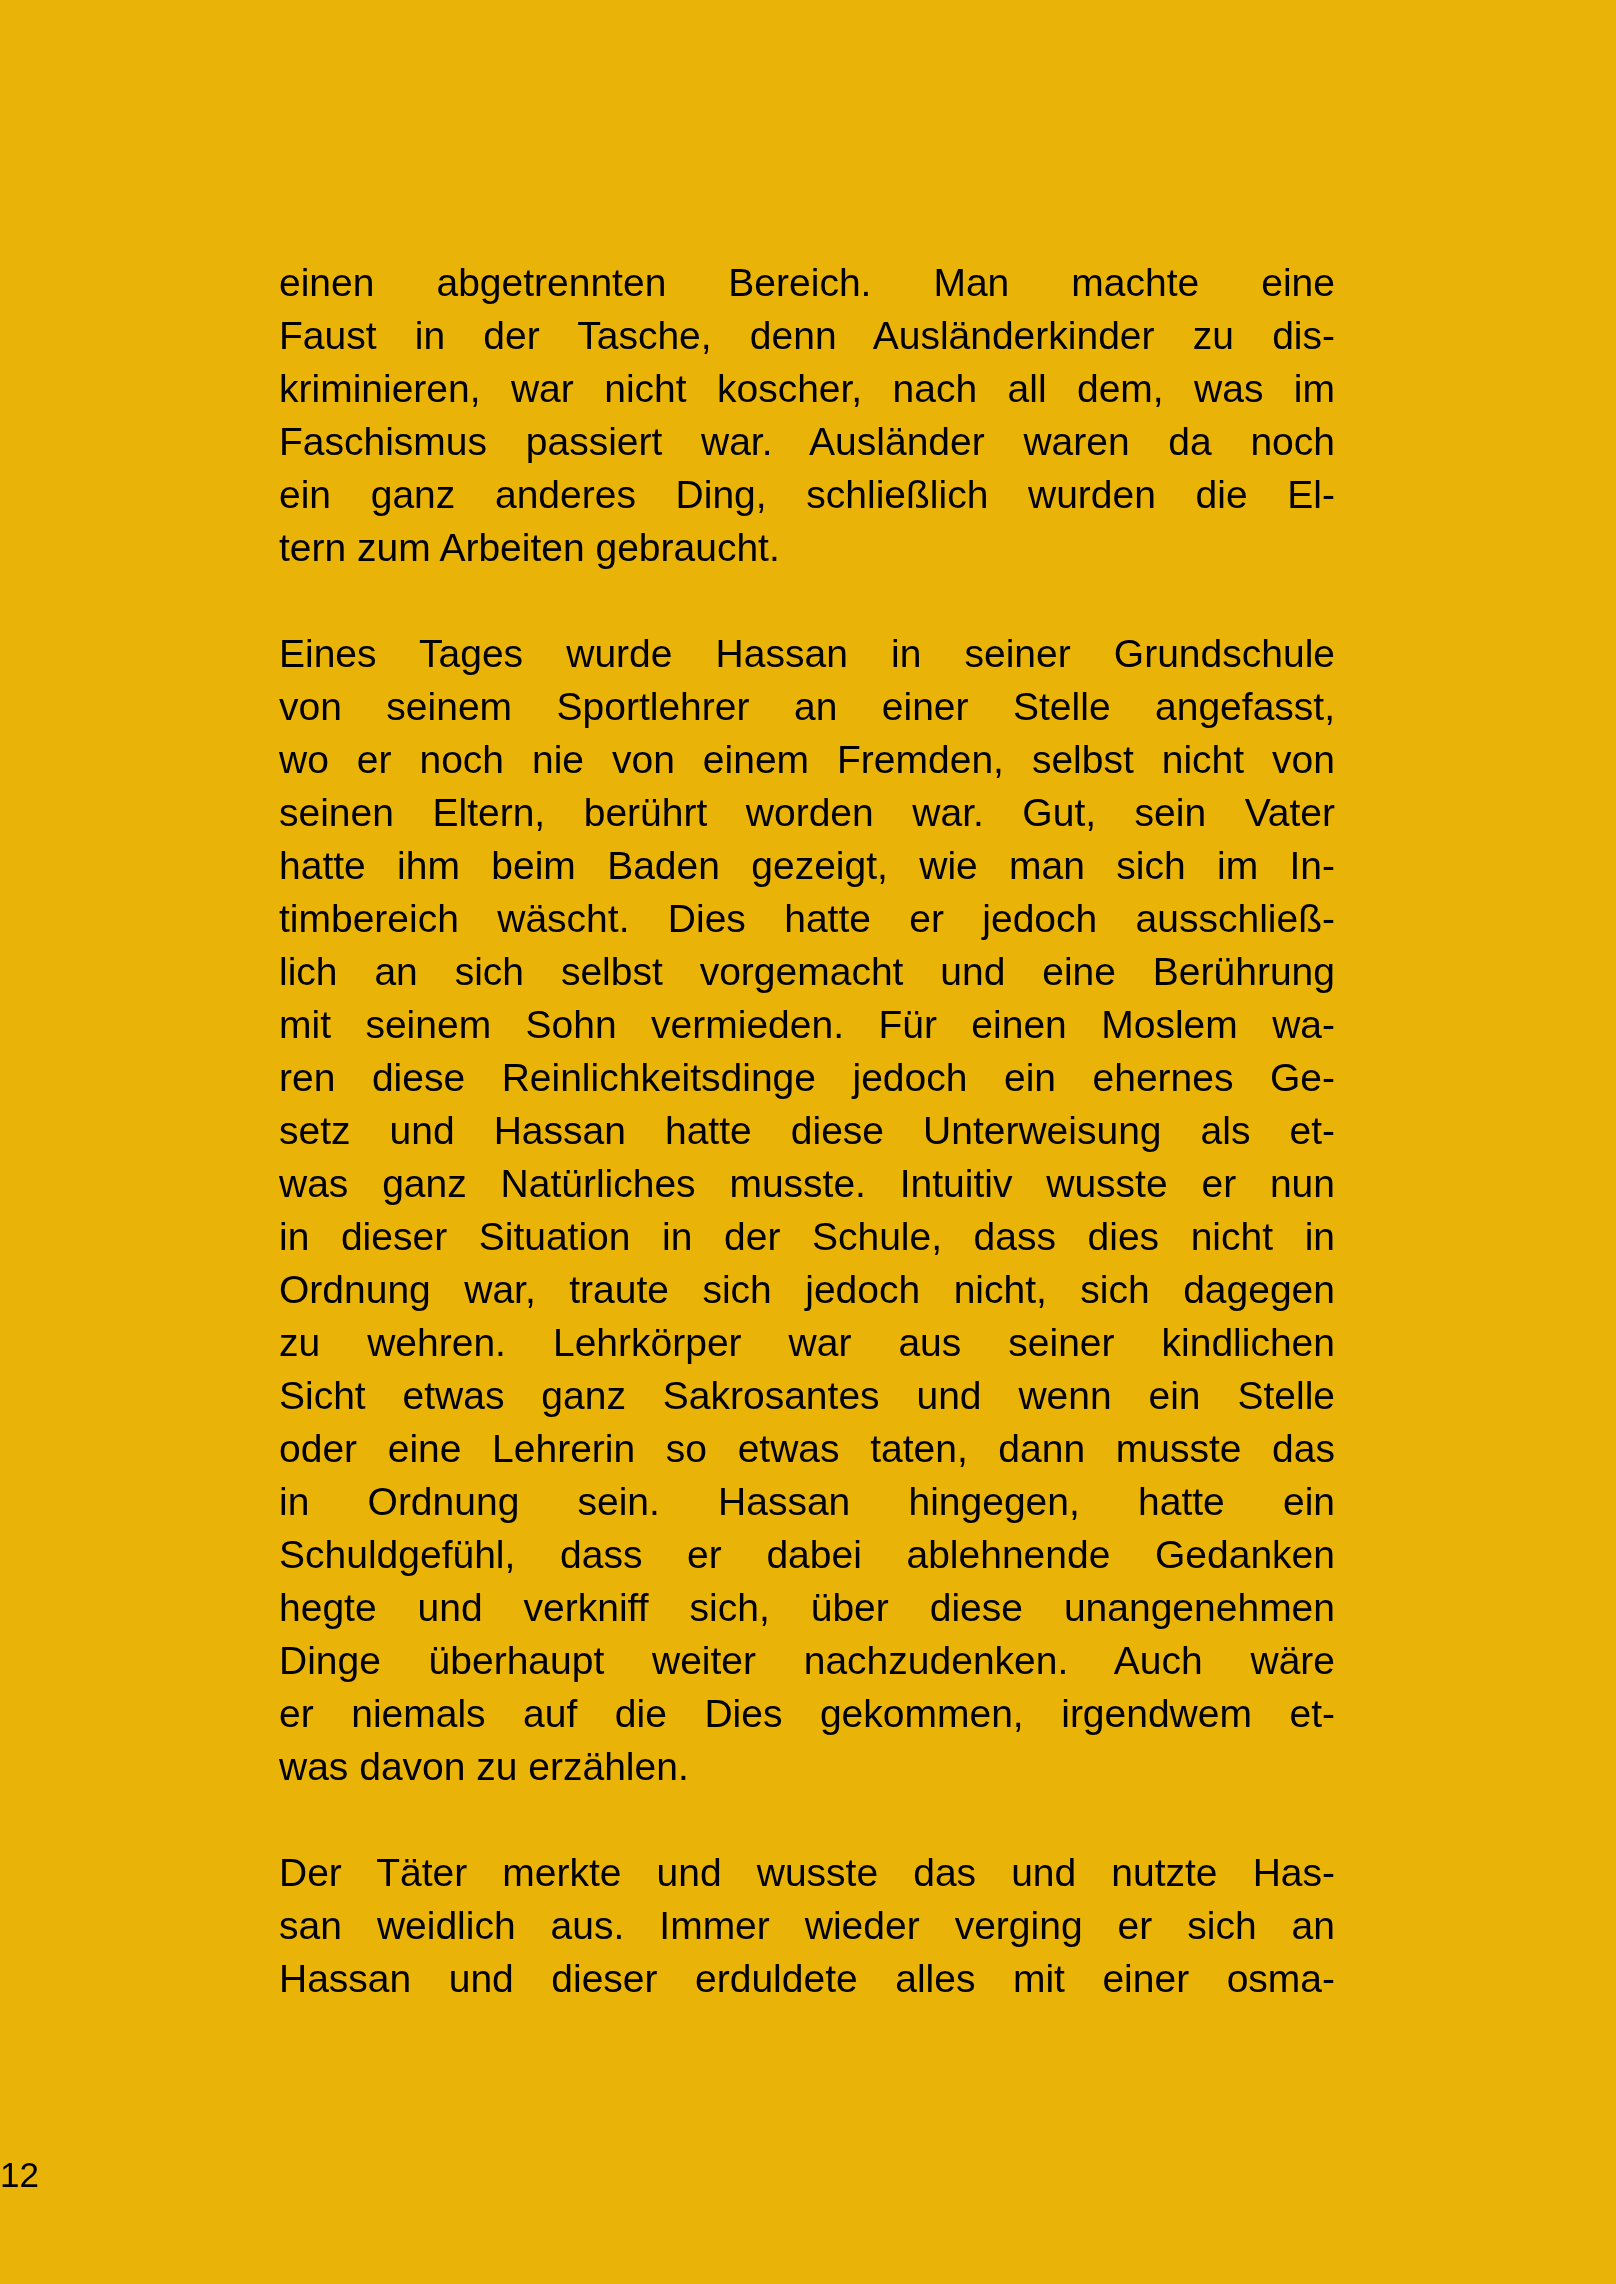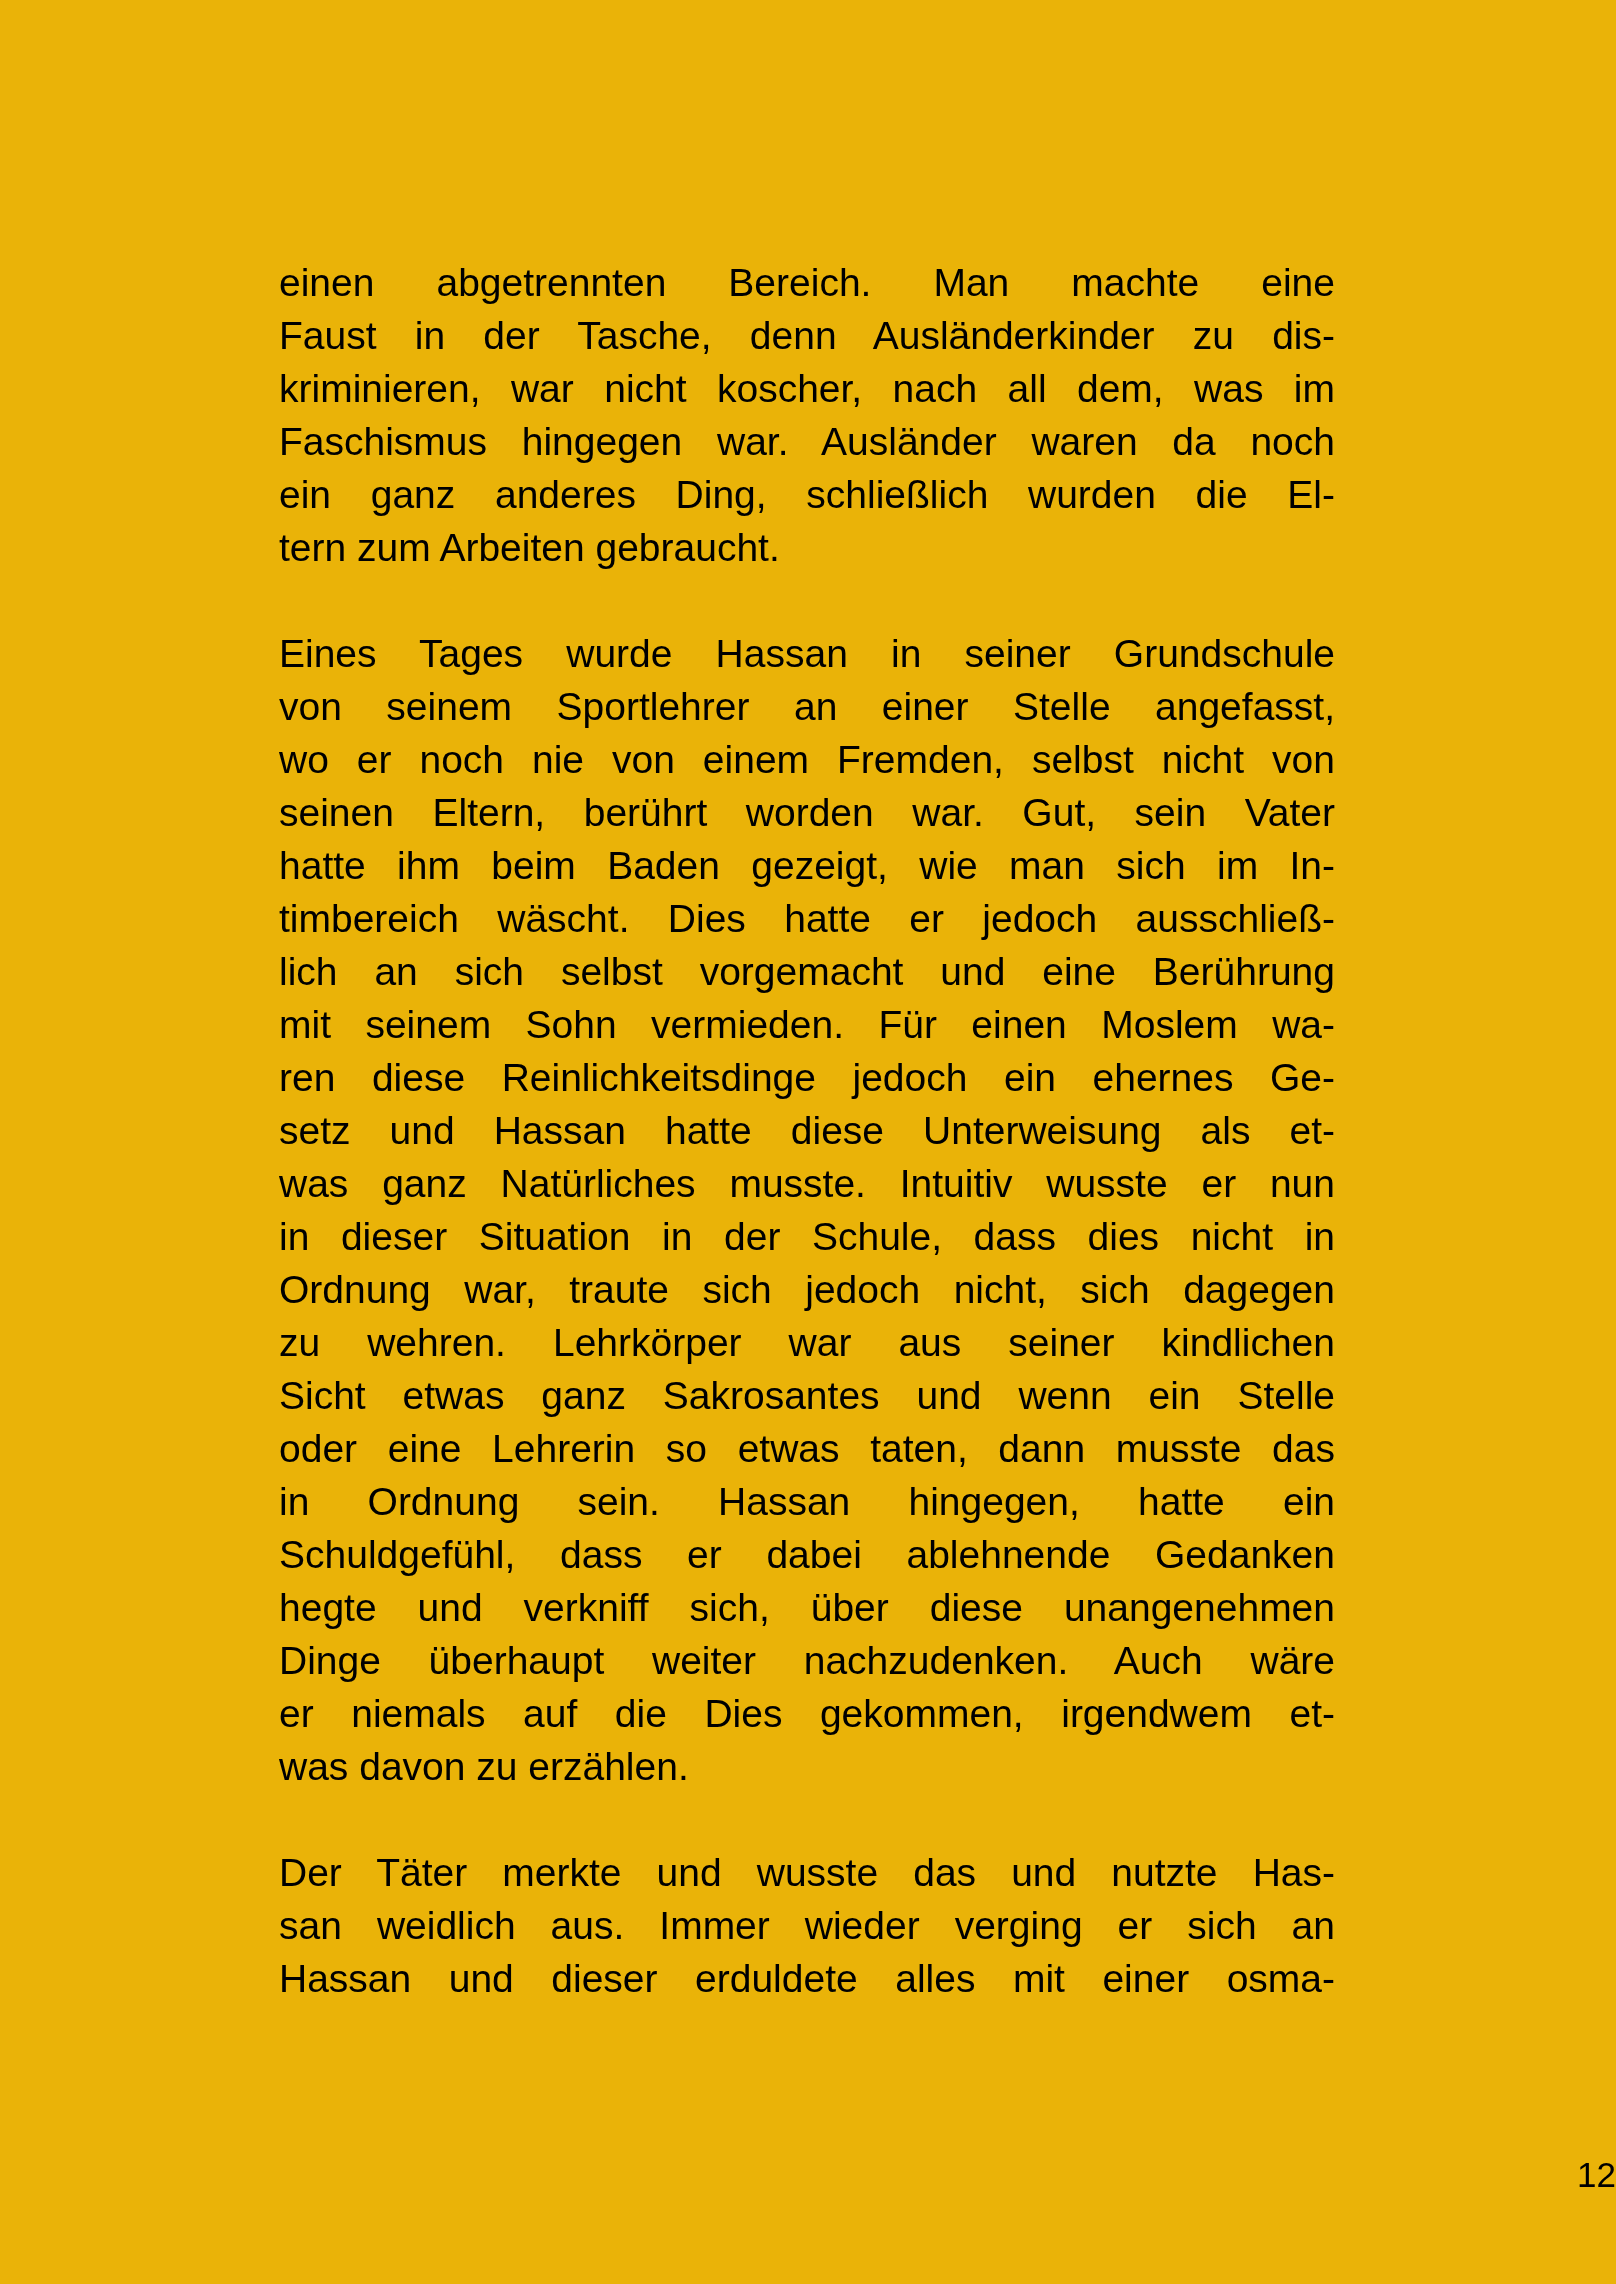--- a/index.html
+++ b/index.html
@@ -37,35 +37,35 @@
     text-align-last: justify;
   }
   .line.last {
     text-align-last: left;
   }
   .page-number {
     position: absolute;
     top: 2157px;
     left: 0;
     width: 100%;
-    text-align: right;
+    text-align: left;
     font-size: 35px;
     line-height: 1;
   }
 </style>
 </head>
 <body>
 
 <div class="page">
   <main class="text-block" id="page-body">
       <div class="paragraph">
         <div class="line">einen abgetrennten Bereich. Man machte eine</div>
         <div class="line">Faust in der Tasche, denn Ausländerkinder zu dis-</div>
         <div class="line">kriminieren, war nicht koscher, nach all dem, was im</div>
-        <div class="line">Faschismus hingegen war. Ausländer waren da noch</div>
+        <div class="line">Faschismus passiert war. Ausländer waren da noch</div>
         <div class="line">ein ganz anderes Ding, schließlich wurden die El-</div>
         <div class="line last">tern zum Arbeiten gebraucht.</div>
       </div>
       <div class="paragraph">
         <div class="line">Eines Tages wurde Hassan in seiner Grundschule</div>
         <div class="line">von seinem Sportlehrer an einer Stelle angefasst,</div>
         <div class="line">wo er noch nie von einem Fremden, selbst nicht von</div>
         <div class="line">seinen Eltern, berührt worden war. Gut, sein Vater</div>
         <div class="line">hatte ihm beim Baden gezeigt, wie man sich im In-</div>
         <div class="line">timbereich wäscht. Dies hatte er jedoch ausschließ-</div>

